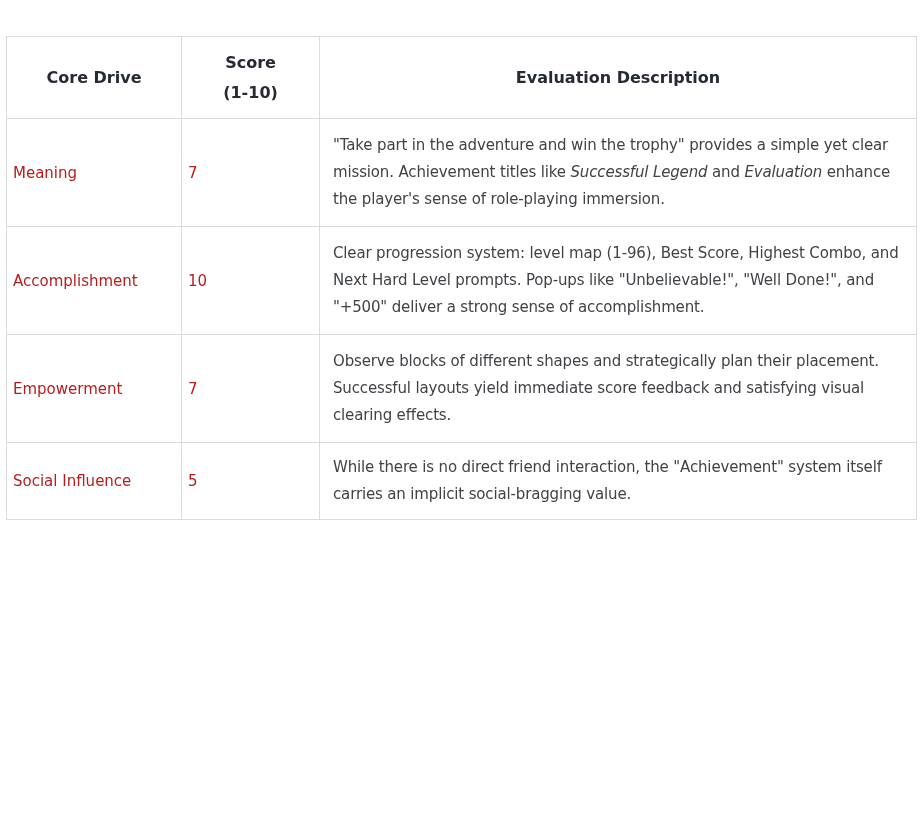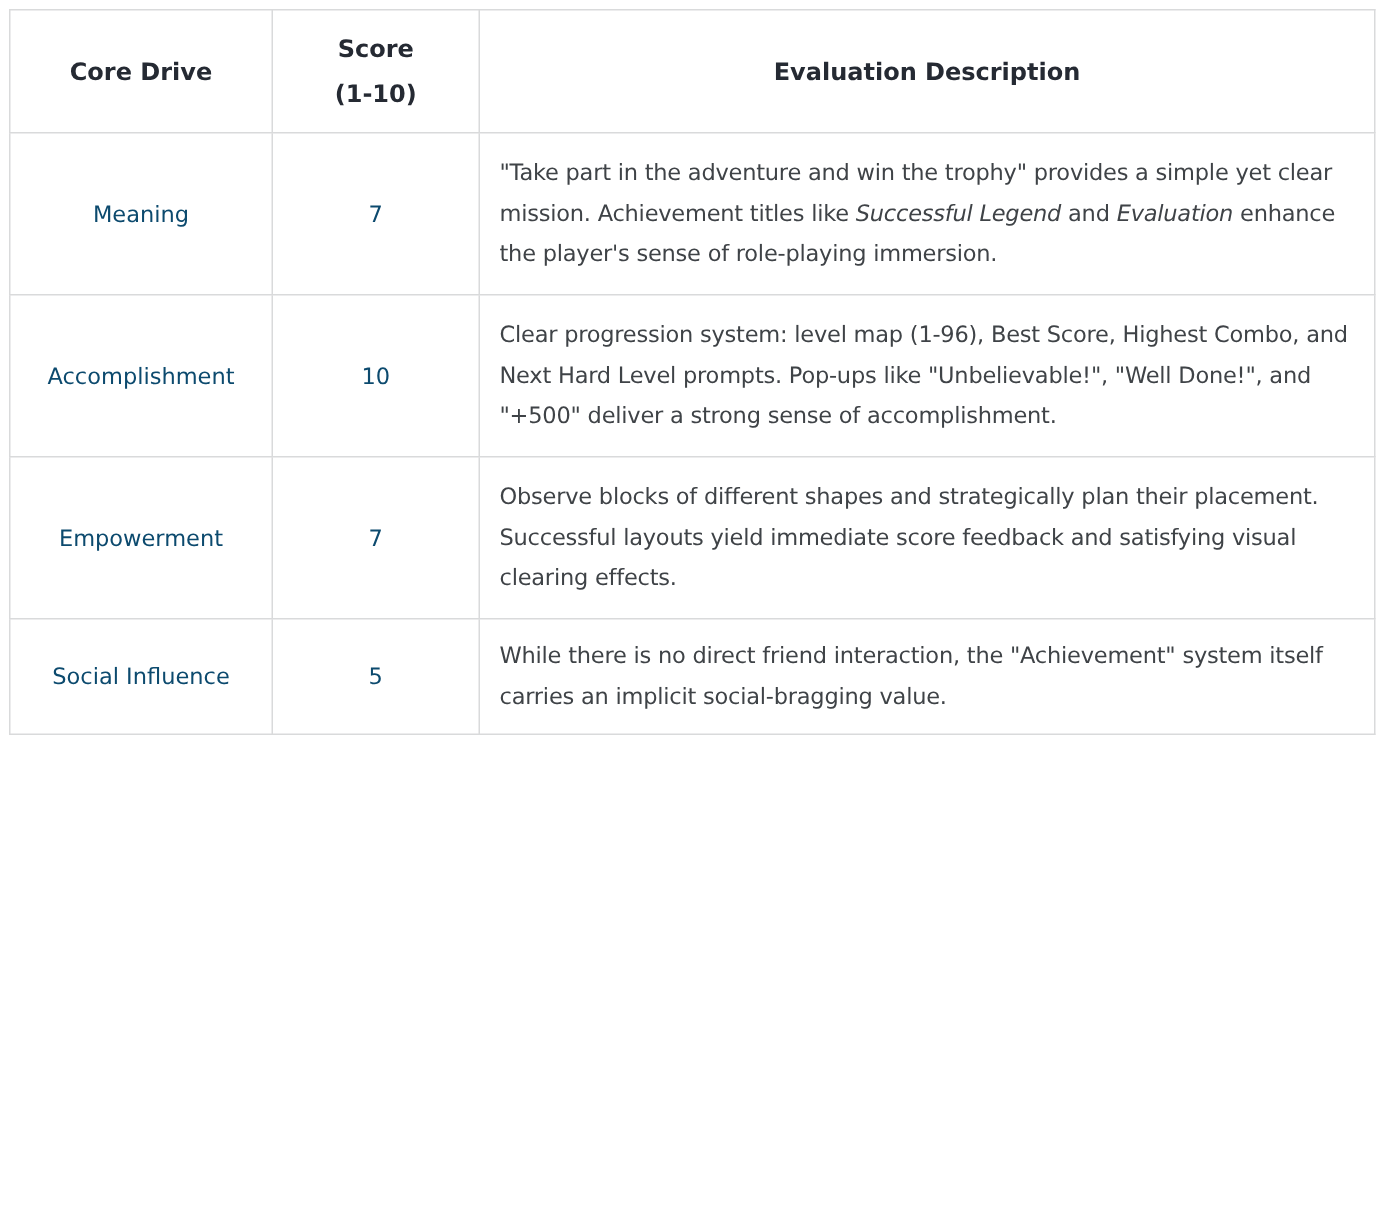--- a/index.html
+++ b/index.html
@@ -12,43 +12,43 @@
     height: 813px;
     font-family: "DejaVu Sans", "Liberation Sans", sans-serif;
     box-sizing: border-box;
     padding: 6px;
   }
   table.cd-table {
     width: 911px;
     border-collapse: collapse;
     table-layout: fixed;
     background: #ffffff;
+    margin-top: 30px;
   }
   .cd-table col.c1 { width: 175px; }
   .cd-table col.c2 { width: 138px; }
   .cd-table col.c3 { width: auto; }
   .cd-table th, .cd-table td {
     border: 1px solid #d9dadb;
     vertical-align: middle;
     box-sizing: border-box;
   }
   .cd-table thead th {
     height: 82px;
     font-size: 16px;
     font-weight: bold;
     color: #252a33;
     text-align: center;
     line-height: 30px;
     padding: 2px 4px;
   }
   .cd-table td.drive,
   .cd-table td.score {
-    text-align: center;
     font-size: 15px;
-    color: #0c4a6e;
+    color: #b91c1c;
     padding: 4px 6px;
   }
   .cd-table td.desc {
     font-size: 15px;
     color: #3f4347;
     line-height: 27px;
     letter-spacing: -0.15px;
     padding: 10px 8px 10px 13px;
     text-align: left;
   }

